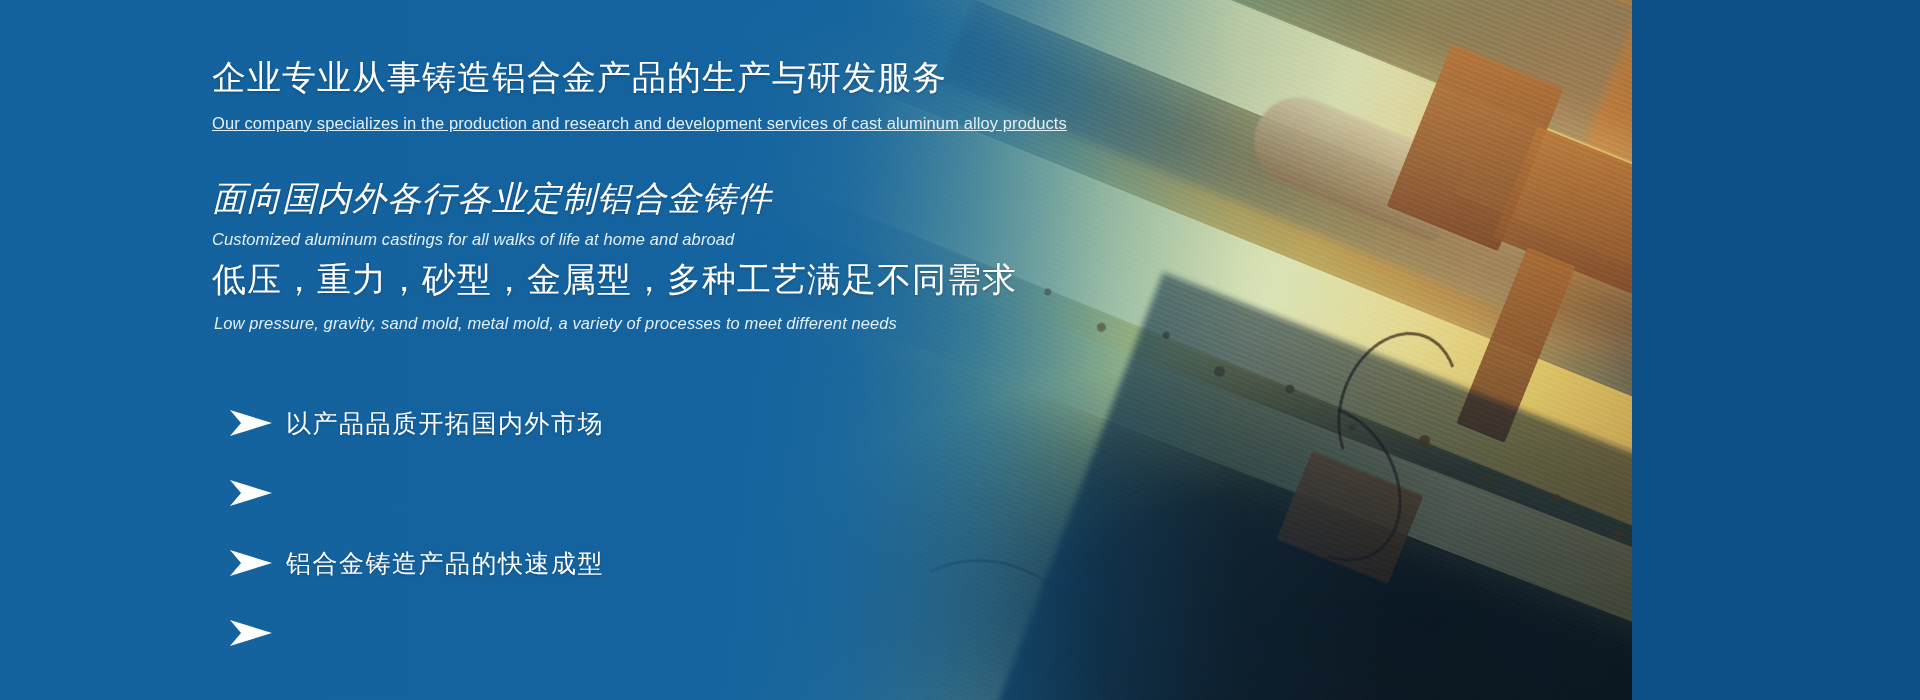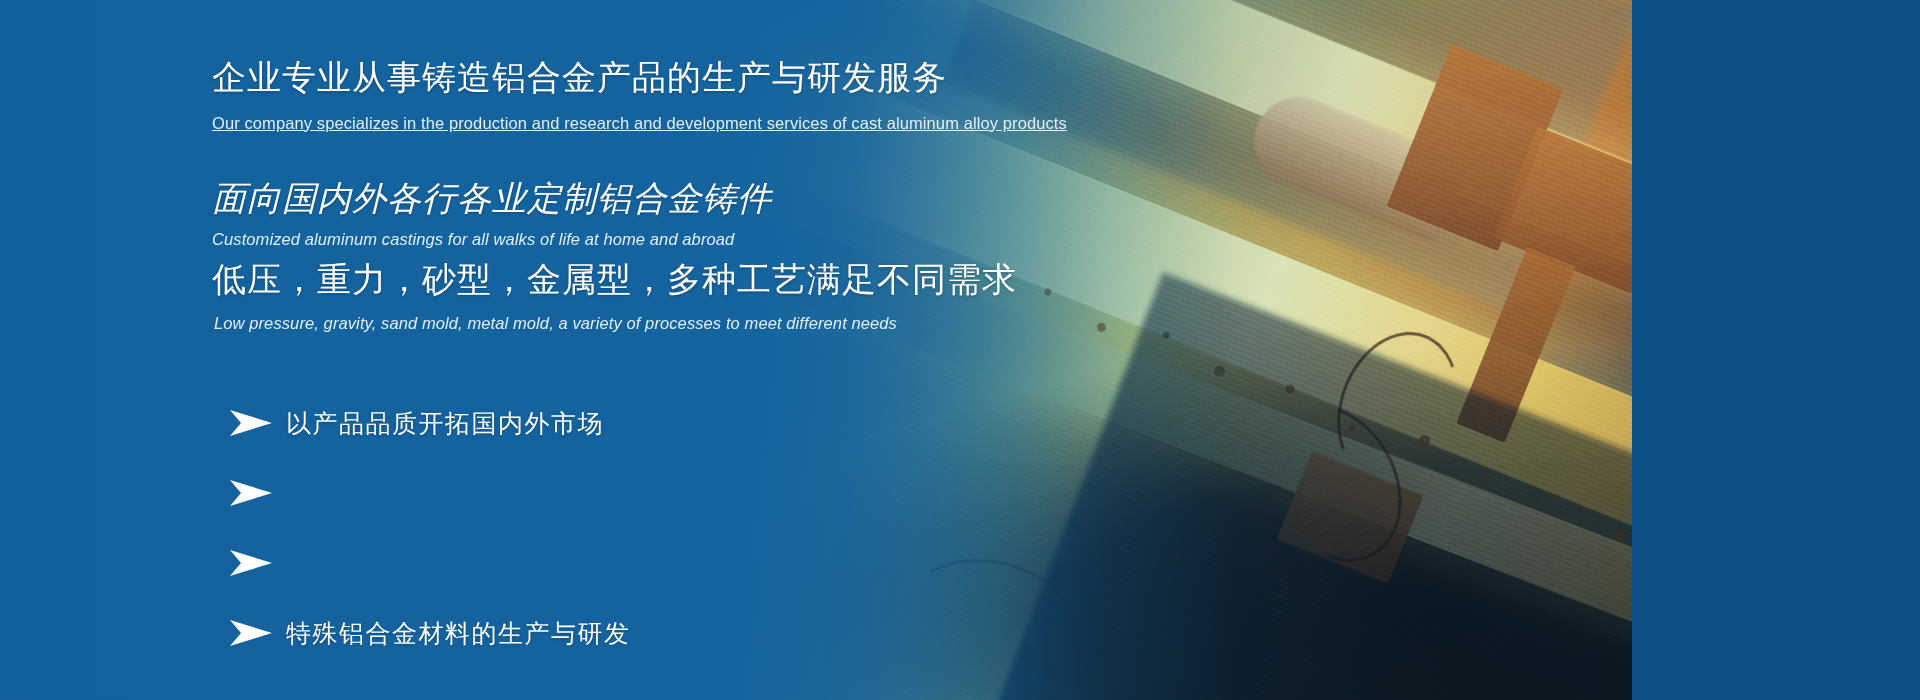--- a/index.html
+++ b/index.html
@@ -309,24 +309,24 @@
       <li class="bullet">
         <svg class="bullet-icon" viewBox="0 0 46 30">
           <path d="M2 2 L44 15 L2 28 L13 15 Z" fill="#ffffff"></path>
         </svg>
       </li>
 
       <li class="bullet">
         <svg class="bullet-icon" viewBox="0 0 46 30">
           <path d="M2 2 L44 15 L2 28 L13 15 Z" fill="#ffffff"></path>
         </svg>
+        <span class="bullet-label">铝合金铸造产品的快速成型</span>
       </li>
 
       <li class="bullet">
         <svg class="bullet-icon" viewBox="0 0 46 30">
           <path d="M2 2 L44 15 L2 28 L13 15 Z" fill="#ffffff"></path>
         </svg>
-        <span class="bullet-label">特殊铝合金材料的生产与研发</span>
       </li>
 
     </ul>
   </div>
 </div>
 
 </body></html>

